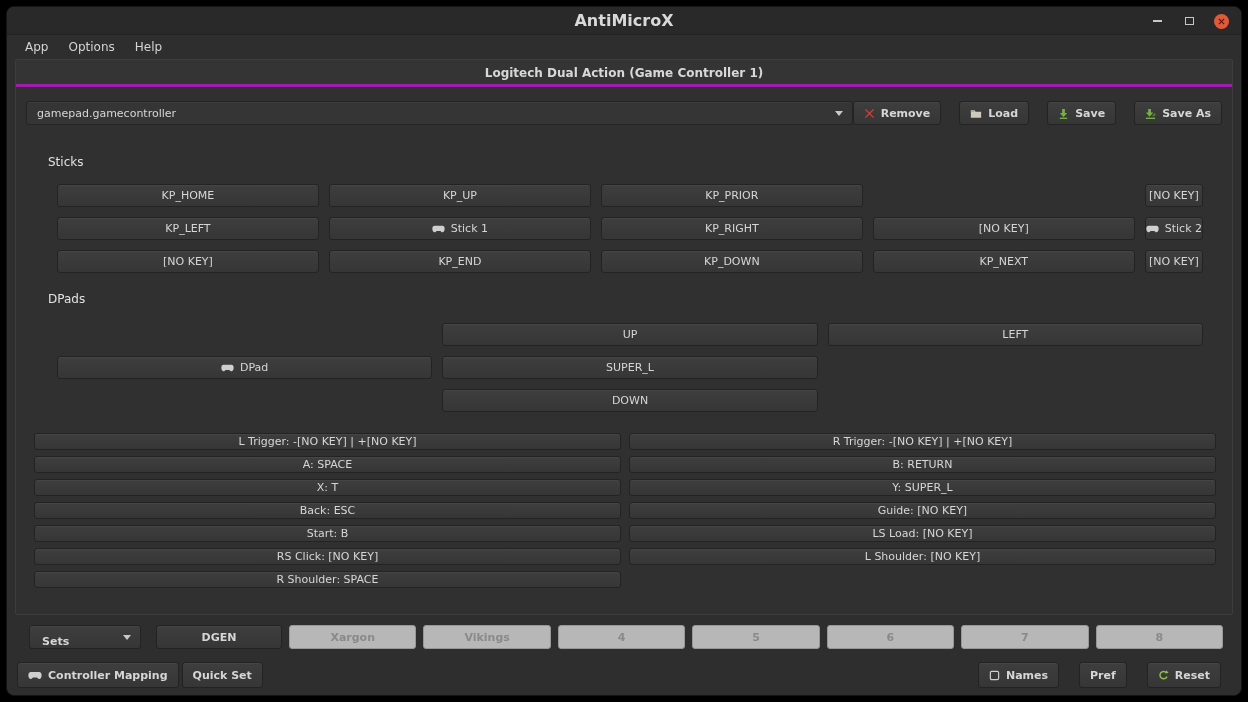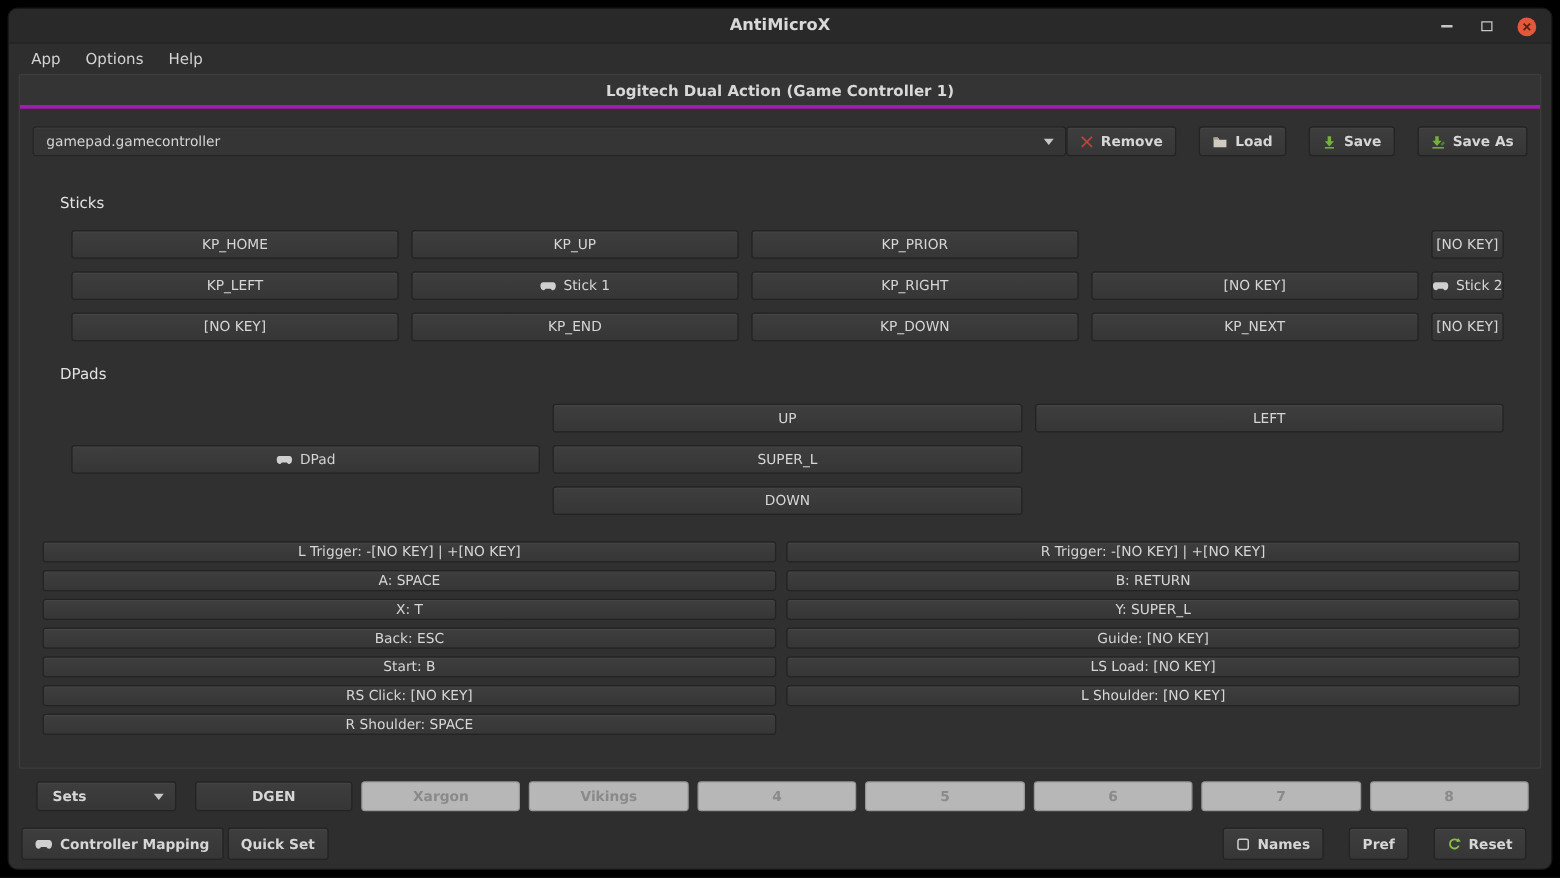--- a/index.html
+++ b/index.html
@@ -1,21 +1,21 @@
 <!DOCTYPE html>
 <html><head>
 <meta charset="utf-8">
 <style>
   * { margin:0; padding:0; box-sizing:border-box; }
   html,body { width:1248px; height:702px; background:#000; font-family:"DejaVu Sans","Liberation Sans",sans-serif; overflow:hidden; }
   .window { position:absolute; left:6px; top:6px; width:1236px; height:690px; background:#2e2e2e; border:1px solid #151515; border-radius:8px; overflow:hidden; }
 
   
   .titlebar { position:absolute; top:0; left:0; right:0; height:28px; background:#292929; border-bottom:1px solid #222; }
-  .title { position:absolute; left:0; right:0; top:0; height:28px; line-height:28px; text-align:center; color:#d9d9d9; font-size:13px; font-weight:bold; }
+  .title { position:absolute; left:0; right:0; top:0; height:28px; line-height:28px; text-align:center; color:#d9d9d9; font-size:16px; font-weight:bold; }
   .win-controls { position:absolute; right:8px; top:0; height:28px; display:flex; align-items:center; gap:8px; }
   .win-btn { width:24px; height:24px; display:flex; align-items:center; justify-content:center; cursor:default; }
   .min-glyph { width:9px; height:2px; background:#c7c7c7; }
   .max-glyph { width:9px; height:8px; border:1px solid #c7c7c7; }
   .close-glyph { width:15px; height:15px; border-radius:50%; background:#e2583a; display:flex; align-items:center; justify-content:center; }
   .close-glyph svg { display:block; }
 
   
   .menubar { position:absolute; top:28px; left:0; right:0; height:24px; display:flex; align-items:center; padding:0 10px; gap:4px; background:#2e2e2e; }
   .menu-item { color:#d4d4d4; font-size:12px; padding:3px 8px; border-radius:3px; }
@@ -45,21 +45,21 @@
   .dpad-grid { position:absolute; top:263px; left:41px; right:29px; display:grid; grid-template-columns:repeat(3,1fr); gap:10px; grid-auto-rows:23px; }
   .col2 { grid-column:2; } .col5 { grid-column:5; }
 
   
   .mapping { position:absolute; top:373px; left:18px; right:16px; display:grid; grid-template-columns:1fr 1fr; gap:8px; align-items:start; }
   .map-col { display:flex; flex-direction:column; gap:6px; }
   .map-btn { height:17px; font-size:11px; }
 
   
   .sets-row { position:absolute; left:22px; right:18px; top:618px; height:24px; display:flex; gap:7px; }
-  .combo-sets { width:112px; margin-right:8px; font-weight:bold; justify-content:flex-start; }
+  .combo-sets { width:112px; margin-right:8px; font-weight:bold; justify-content:flex-start;align-items:flex-end; }
   .set-active { width:126px; font-weight:bold; }
   .set-tab { flex:1; background:#b7b7b7; border:1px solid #979797; border-radius:3px; color:#8a8a8a; font-size:11px; font-weight:bold; display:flex; align-items:center; justify-content:center; box-shadow:none; }
 
   
   .footer { position:absolute; left:10px; right:20px; top:655px; height:26px; display:flex; align-items:center; }
   .footer .left-group { display:flex; gap:3px; }
   .footer .right-group { margin-left:auto; display:flex; gap:20px; }
   .footer .btn { height:26px; }
 </style>
 </head>

